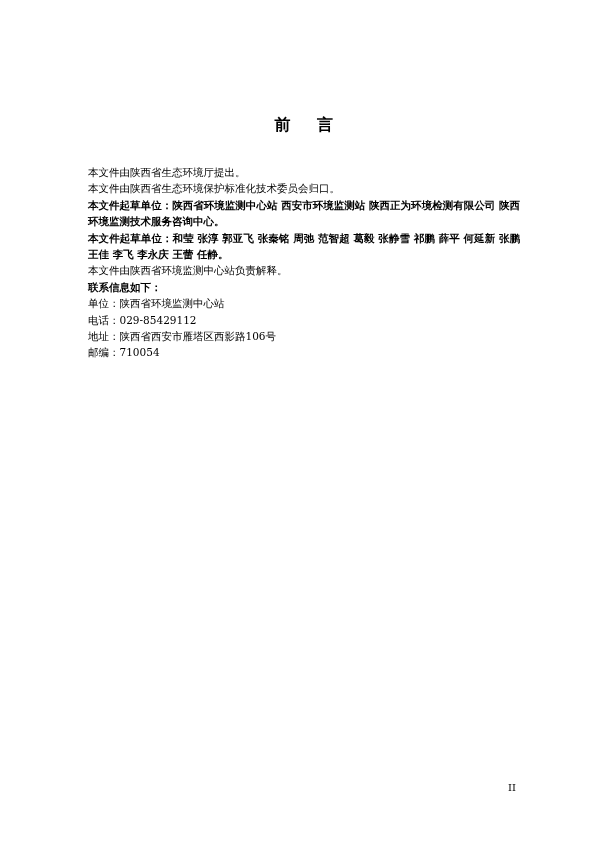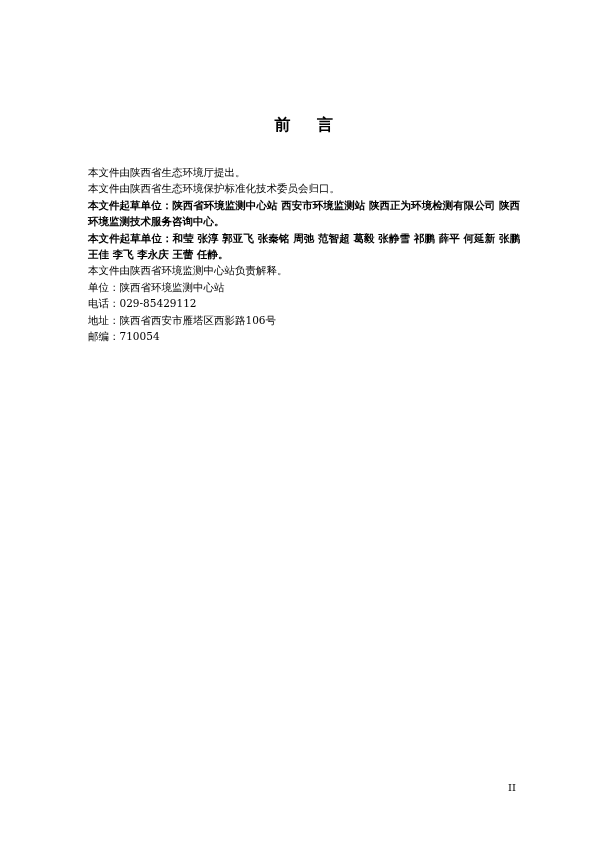--- a/index.html
+++ b/index.html
@@ -106,20 +106,21 @@
         <span class="lbl">本文件起草单位：</span><span>陕西省环境监测中心站  西安市环境监测站  陕西正为环境检测有限公司  陕西环境监测技术服务咨询中心。</span>
       </p>
 
       <p class="para bold">
         <span class="lbl">本文件起草单位：</span><span>和莹  张淳  郭亚飞  张秦铭  周弛  范智超  葛毅  张静雪  祁鹏  薛平  何延新  张鹏  王佳  李飞  李永庆  王蕾  任静。</span>
       </p>
 
 
       <p class="para">本文件由陕西省环境监测中心站负责解释。</p>
 
+      <p class="contact-head">联系信息如下：</p>
 
       <p class="contact-line">
         <span>单位：</span><span>陕西省环境监测中心站</span>
       </p>
 
       <p class="contact-line">
         <span>电话：</span><span>029-85429112</span>
       </p>
 
       <p class="contact-line">

